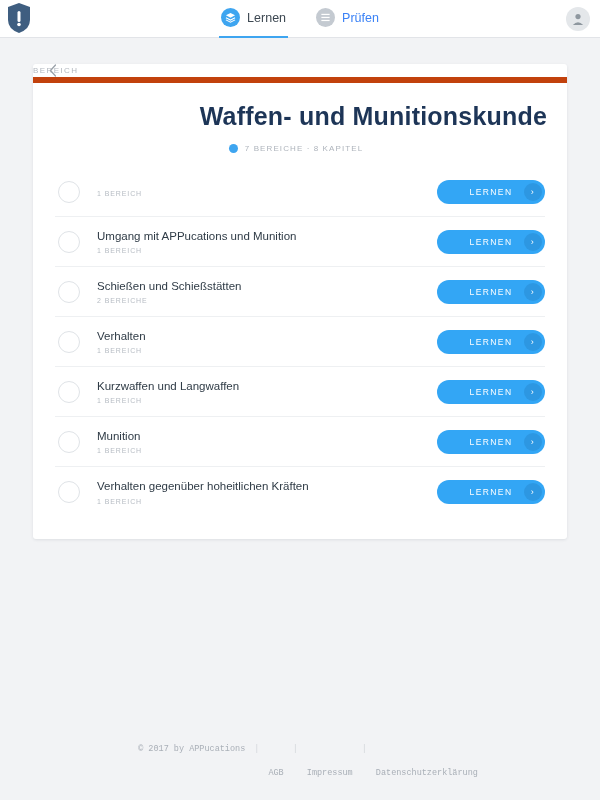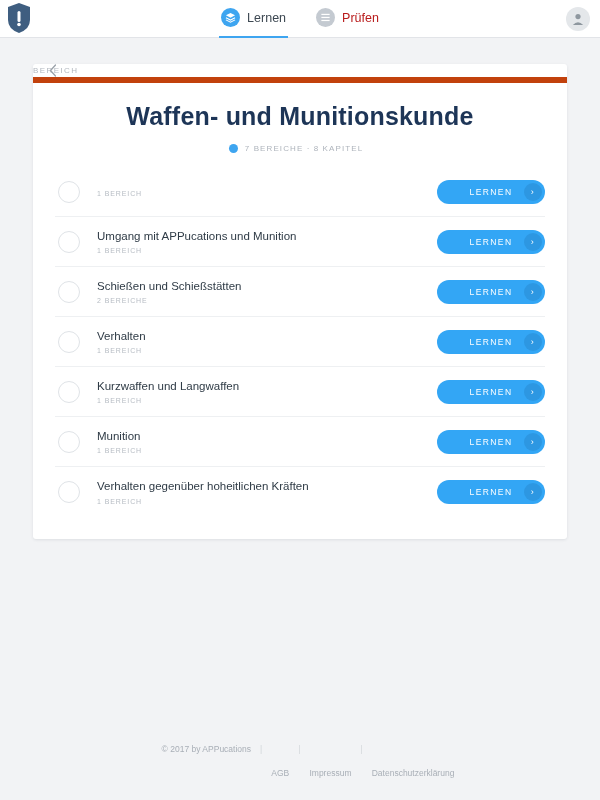--- a/index.html
+++ b/index.html
@@ -31,21 +31,21 @@
     display: flex;
     align-items: stretch;
     height: 38px;
     gap: 26px;
   }
   .nav-item {
     display: flex;
     align-items: center;
     gap: 7px;
     font-size: 12.5px;
-    color: #b91c1c;
+    color: #3b82f6;
     padding: 0 2px;
     height: 38px;
     border-bottom: 2px solid transparent;
     cursor: pointer;
   }
   .nav-item.active {
     color: #3d4852;
     border-bottom-color: #3ea5f0;
   }
   .nav-badge {
@@ -95,21 +95,21 @@
     cursor: pointer;
   }
   .kicker {
     font-size: 8px;
     letter-spacing: 1.4px;
     color: #b2b8bf;
     text-transform: uppercase;
   }
 
   .title {
-    text-align: center;
+    text-align: right;
     font-size: 25px;
     font-weight: bold;
     color: #1d3557;
     padding: 19px 20px 0 20px;
     letter-spacing: .2px;
   }
 
   .meta-row {
     display: flex;
     align-items: center;
@@ -201,20 +201,21 @@
   .footer {
     position: absolute;
     left: 16px; right: 0;
     bottom: 22px;
     display: flex;
     align-items: center;
     justify-content: center;
     gap: 9px;
     font-size: 8.5px;
     color: #a9afb7;
+    font-family: Liberation Mono, monospace;
   }
   .footer .sep { color: #d3d7db; }
   .footer a { color: #a9afb7; text-decoration: none; cursor: pointer; margin-top: 48px; }
 </style>
 </head>
 <body>
 
 <div class="topbar">
   <div class="logo">
     <svg width="22" height="30" viewBox="0 0 22 30">

